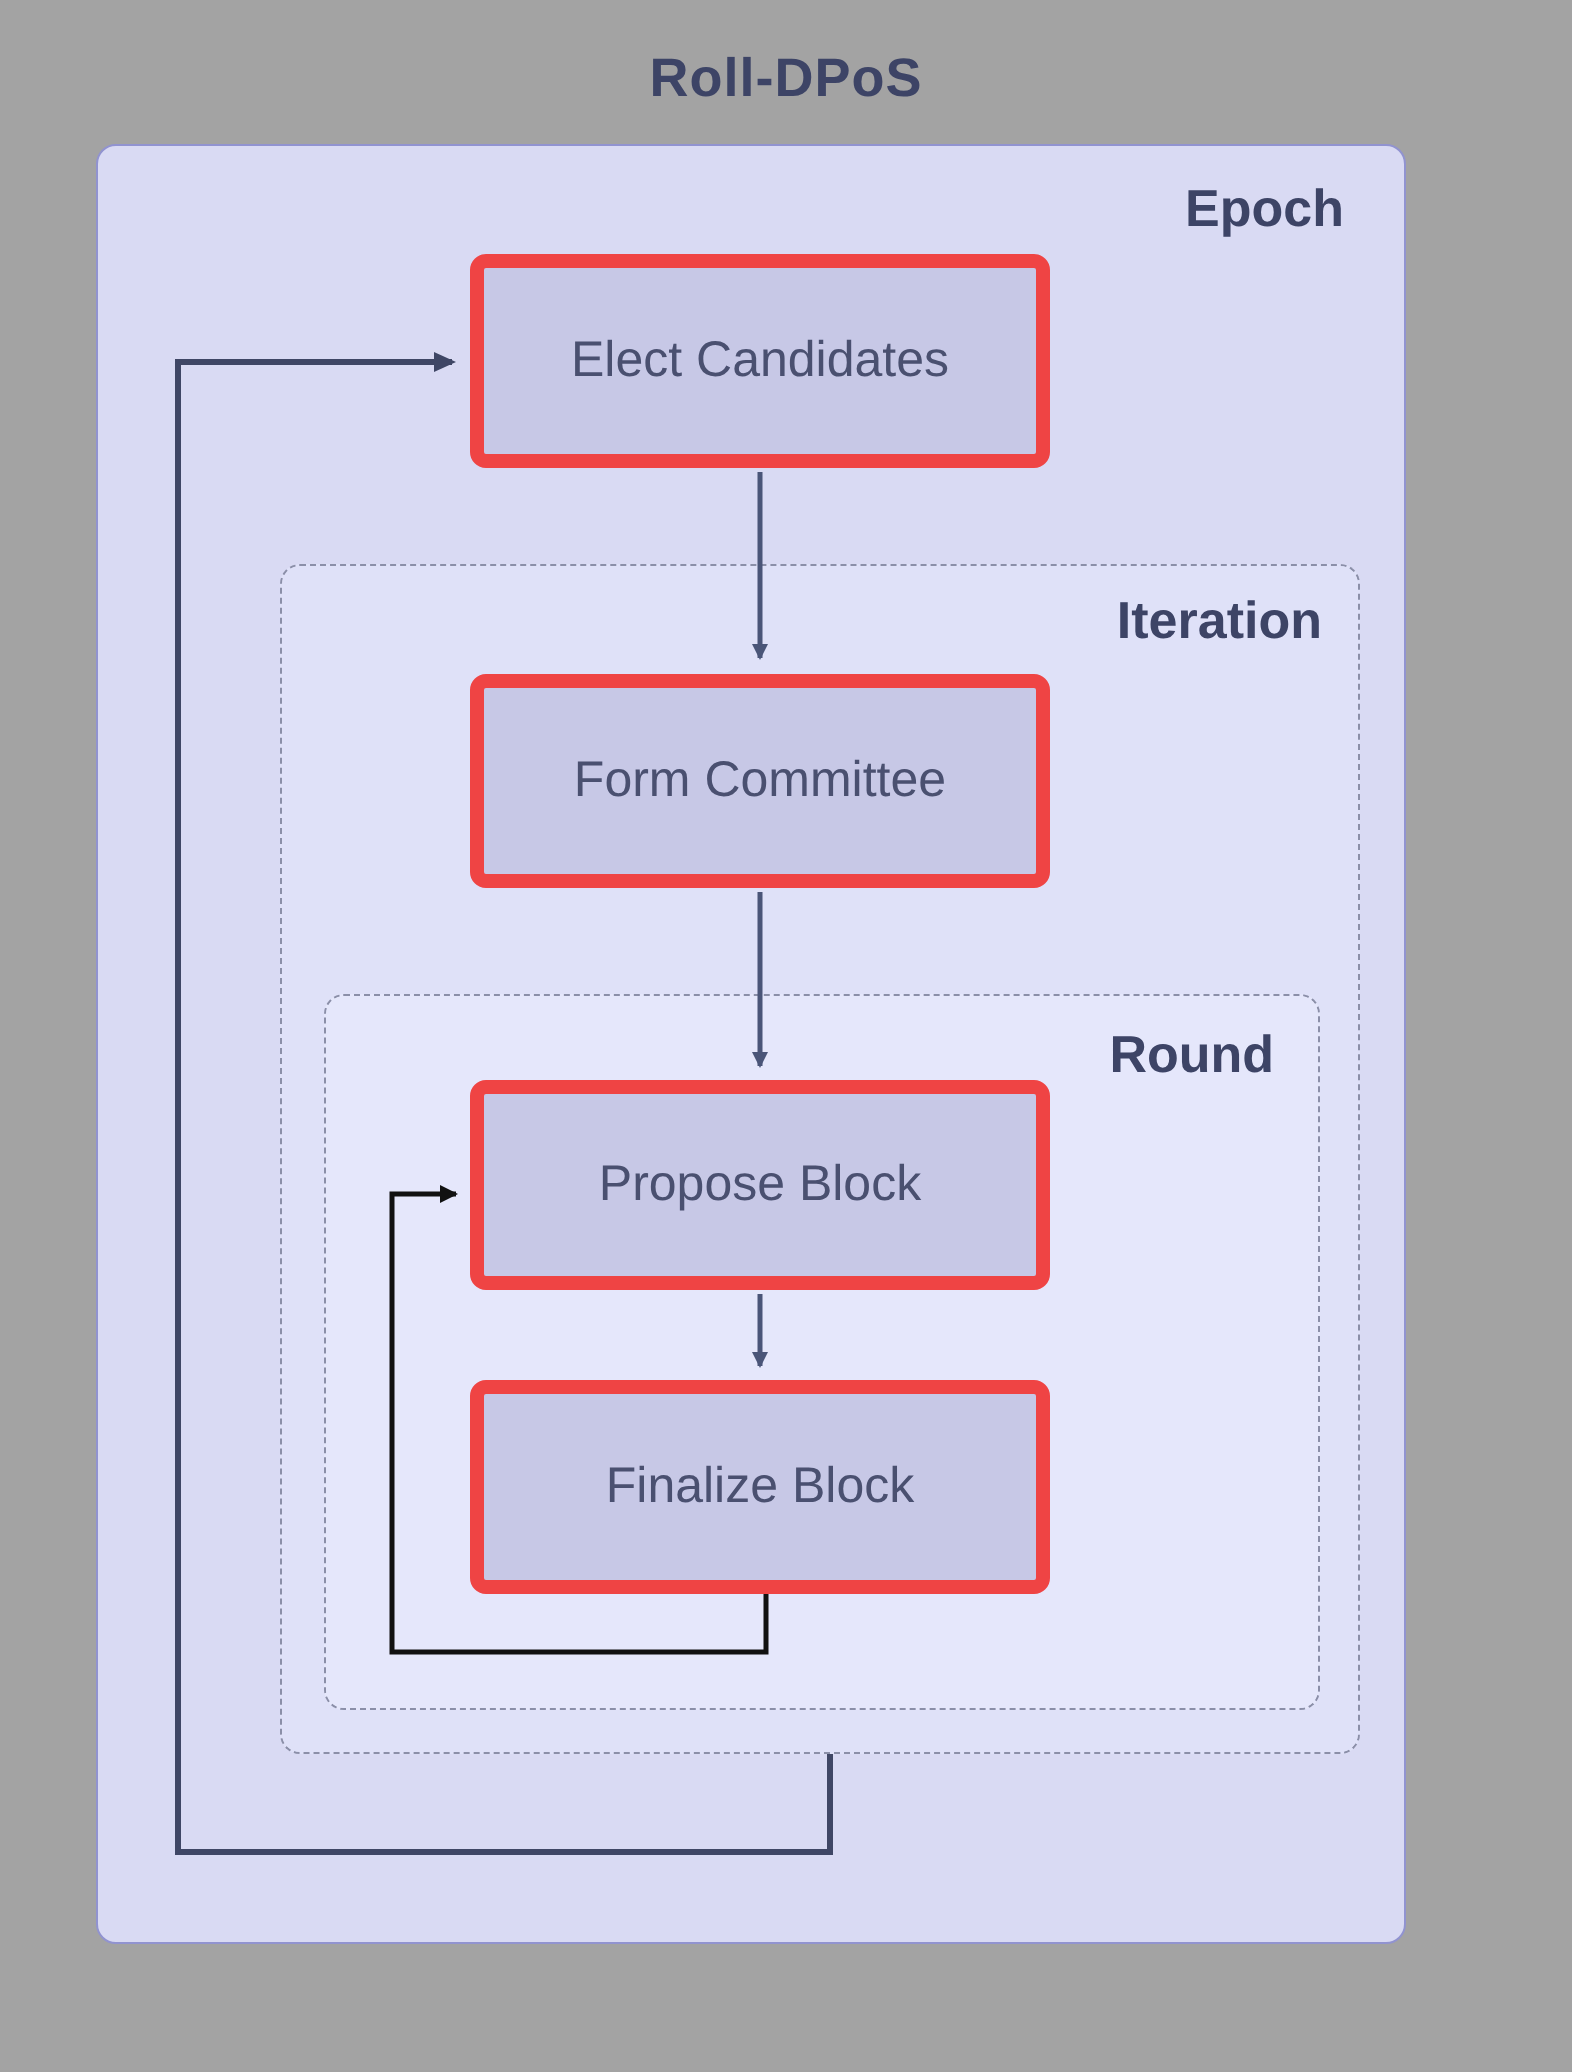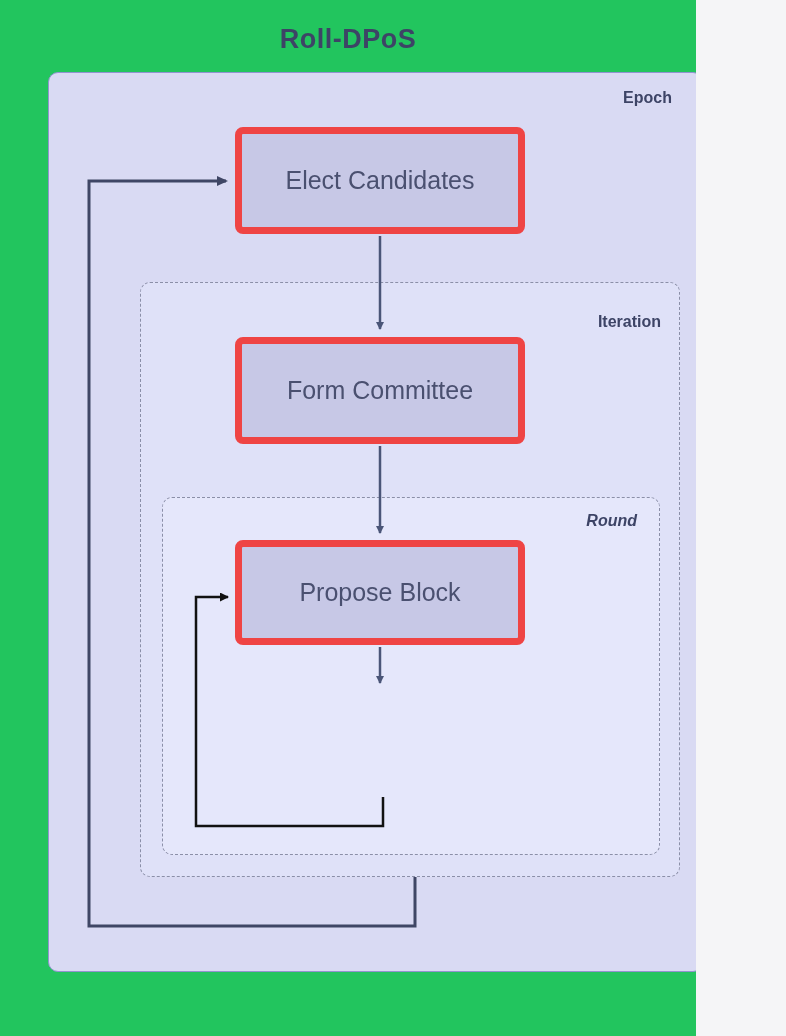--- a/index.html
+++ b/index.html
@@ -3,23 +3,23 @@
 <meta charset="utf-8">
 <style>
   html, body {
     margin: 0;
     padding: 0;
     background: #f5f5f7;
     font-family: "Liberation Sans", "DejaVu Sans", sans-serif;
   }
   .page {
     position: relative;
-    width: 696px;
+    width: 786px;
     height: 1036px;
-    background: #22c55e;
+    background: #a3a3a3;
     overflow: hidden;
   }
   .diagram-title {
     position: absolute;
     top: 24px;
     left: 0;
     width: 100%;
     text-align: center;
     font-size: 27px;
     font-weight: bold;
@@ -47,31 +47,30 @@
     background: #dfe1f8;
     border: 1.5px dashed #8b8fa8;
   }
   .round {
     left: 162px;
     top: 497px;
     width: 498px;
     height: 358px;
     background: #e5e7fb;
     border: 1.5px dashed #8b8fa8;
-    font-style: italic;
   }
   .container-label {
     position: absolute;
     top: 16px;
     right: 30px;
-    font-size: 16px;
+    font-size: 26px;
     font-weight: bold;
     color: #3d4466;
   }
-  .iteration .container-label { top: 30px; right: 18px; }
+  .iteration .container-label { top: 12px; right: 18px; }
   .round .container-label { top: 14px; right: 22px; }
   .node {
     position: absolute;
     left: 235px;
     width: 290px;
     height: 107px;
     background: #c7c8e6;
     border: 7px solid #ef4444;
     border-radius: 8px;
     box-sizing: border-box;
@@ -118,20 +117,23 @@
   </div>
 
   <div class="node node-form">
     <span>Form Committee</span>
   </div>
 
   <div class="node node-propose">
     <span>Propose Block</span>
   </div>
 
+  <div class="node node-finalize">
+    <span>Finalize Block</span>
+  </div>
 
   <svg class="arrows-layer" width="786" height="1036" viewBox="0 0 786 1036" xmlns="http://www.w3.org/2000/svg">
     <defs>
       <marker id="arrow-slate" markerWidth="10" markerHeight="10" refX="7" refY="4" orient="auto" markerUnits="userSpaceOnUse">
         <path d="M0,0 L8,4 L0,8 Z" fill="#4a5578"></path>
       </marker>
       <marker id="arrow-slate-big" markerWidth="14" markerHeight="14" refX="9" refY="5" orient="auto" markerUnits="userSpaceOnUse">
         <path d="M0,0 L11,5 L0,10 Z" fill="#3f4665"></path>
       </marker>
       <marker id="arrow-black" markerWidth="12" markerHeight="12" refX="8" refY="4.5" orient="auto" markerUnits="userSpaceOnUse">

